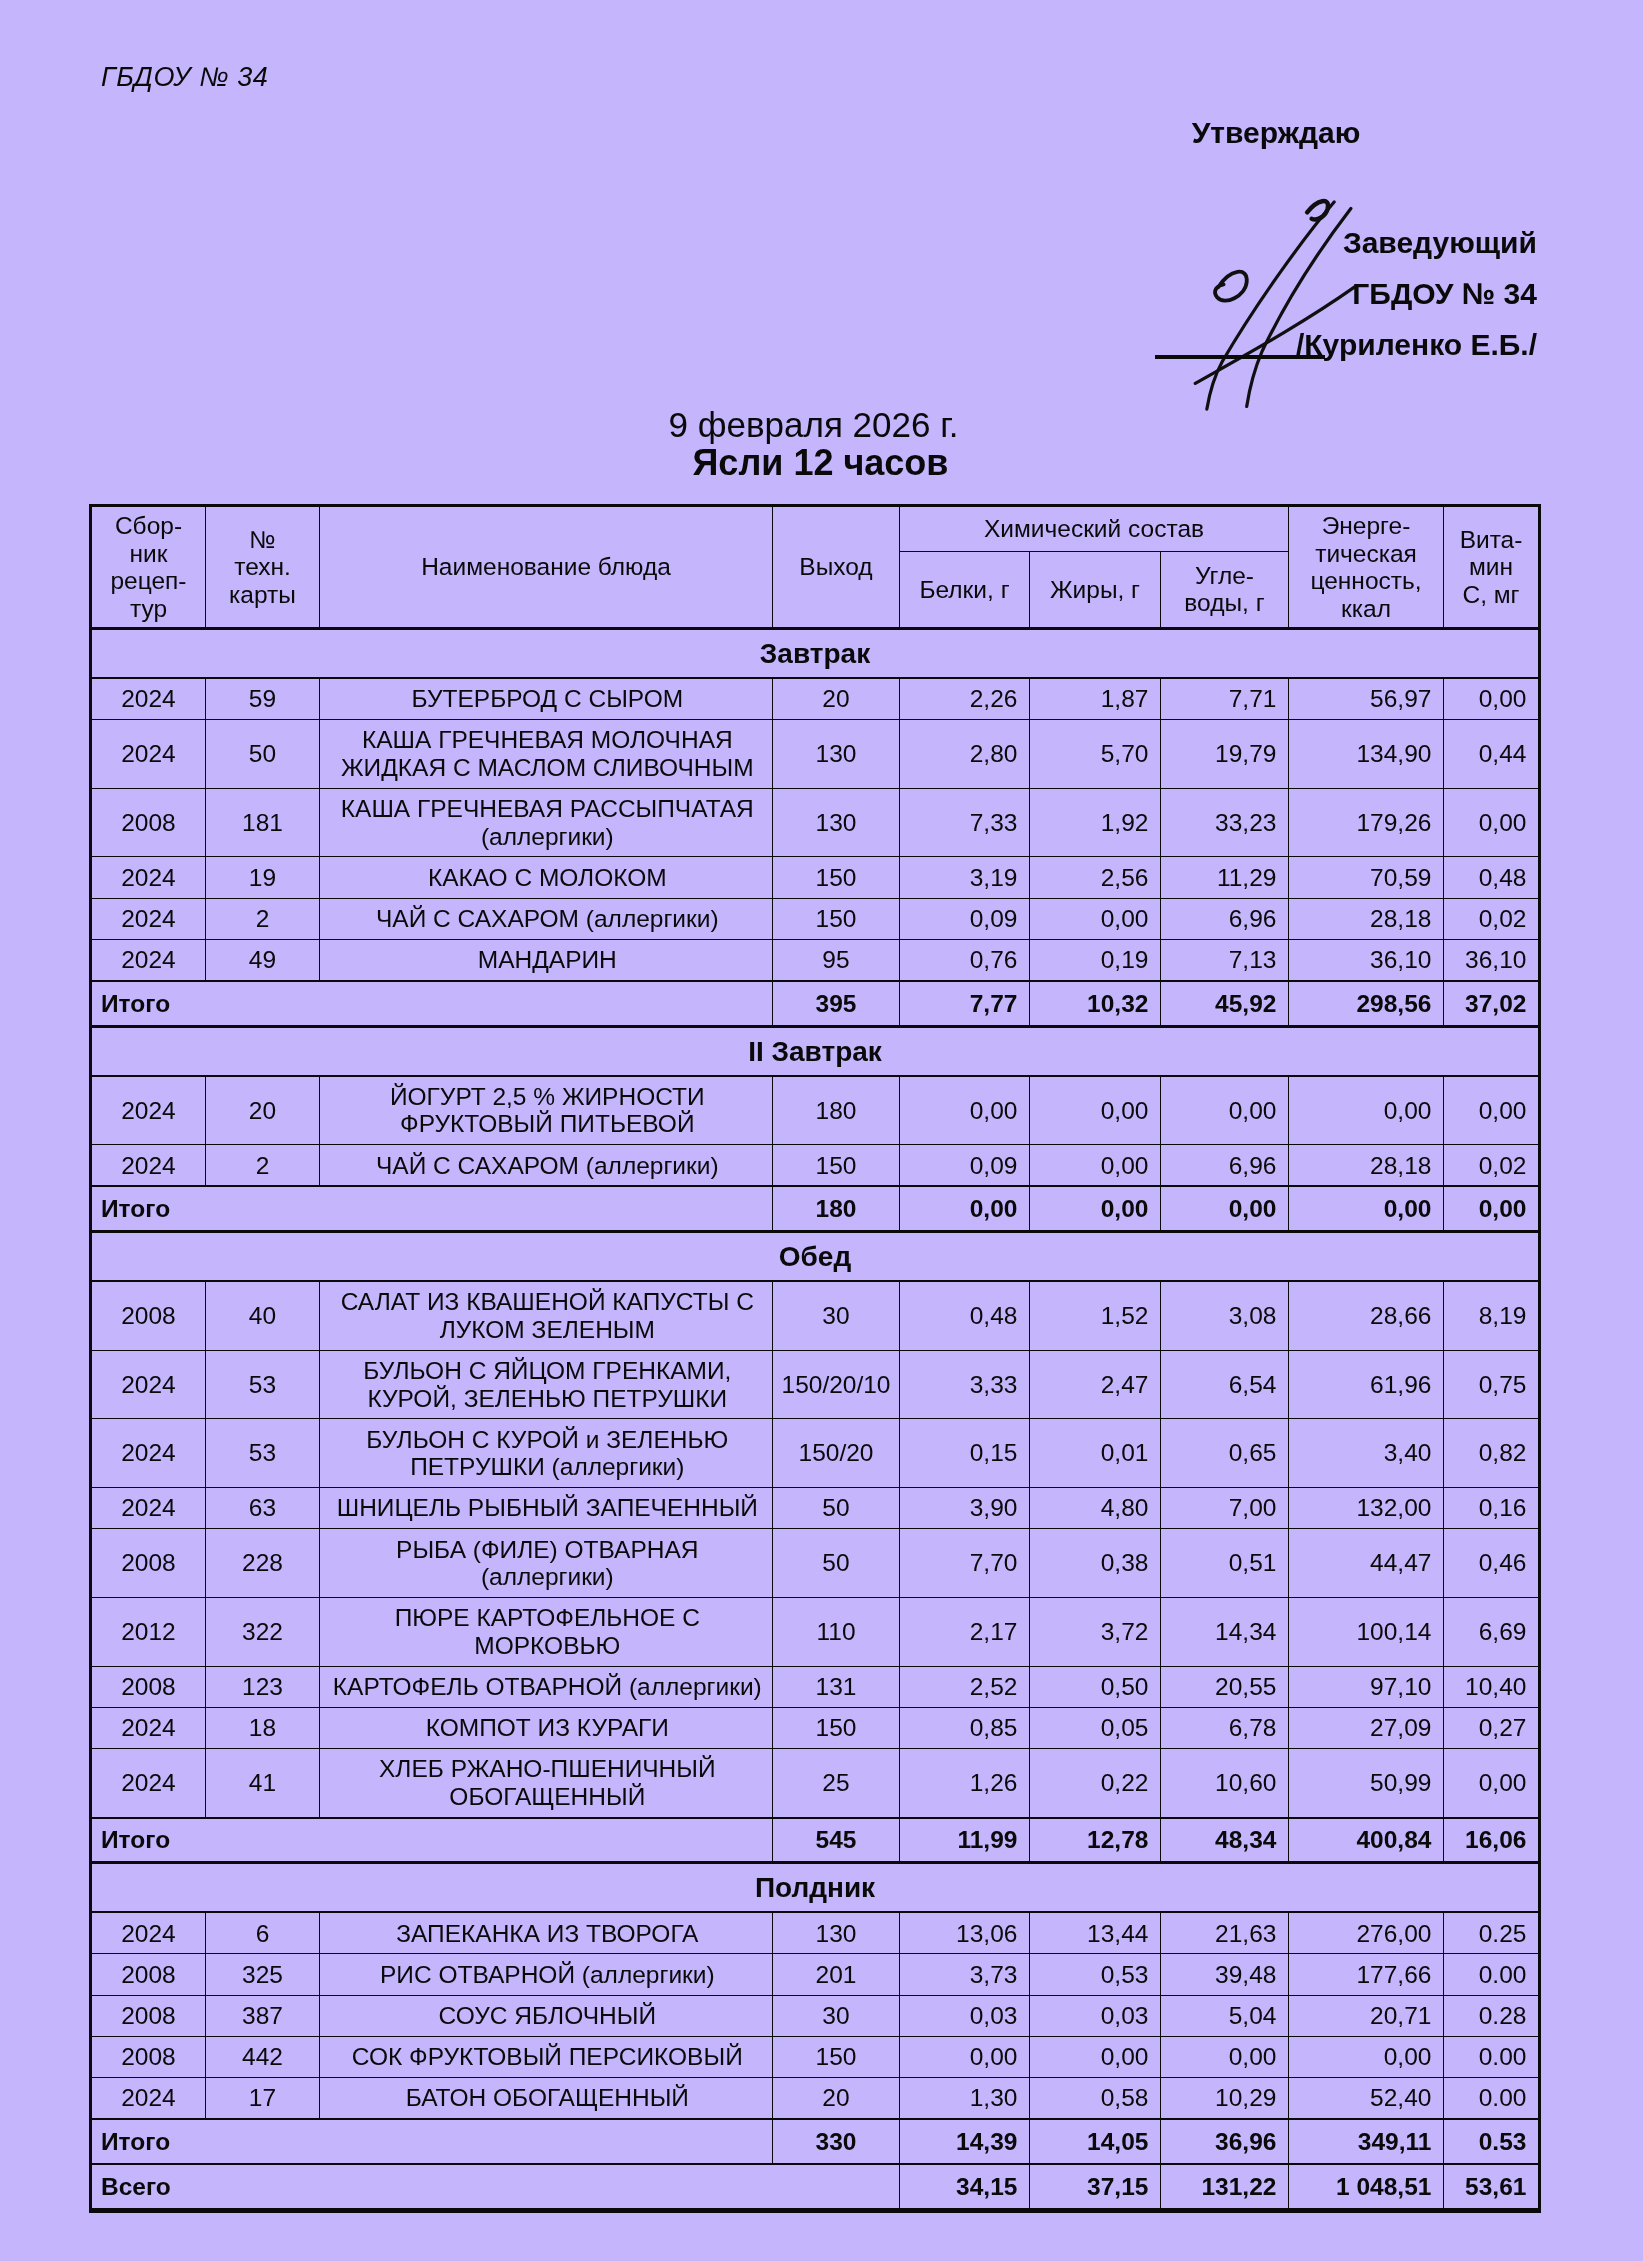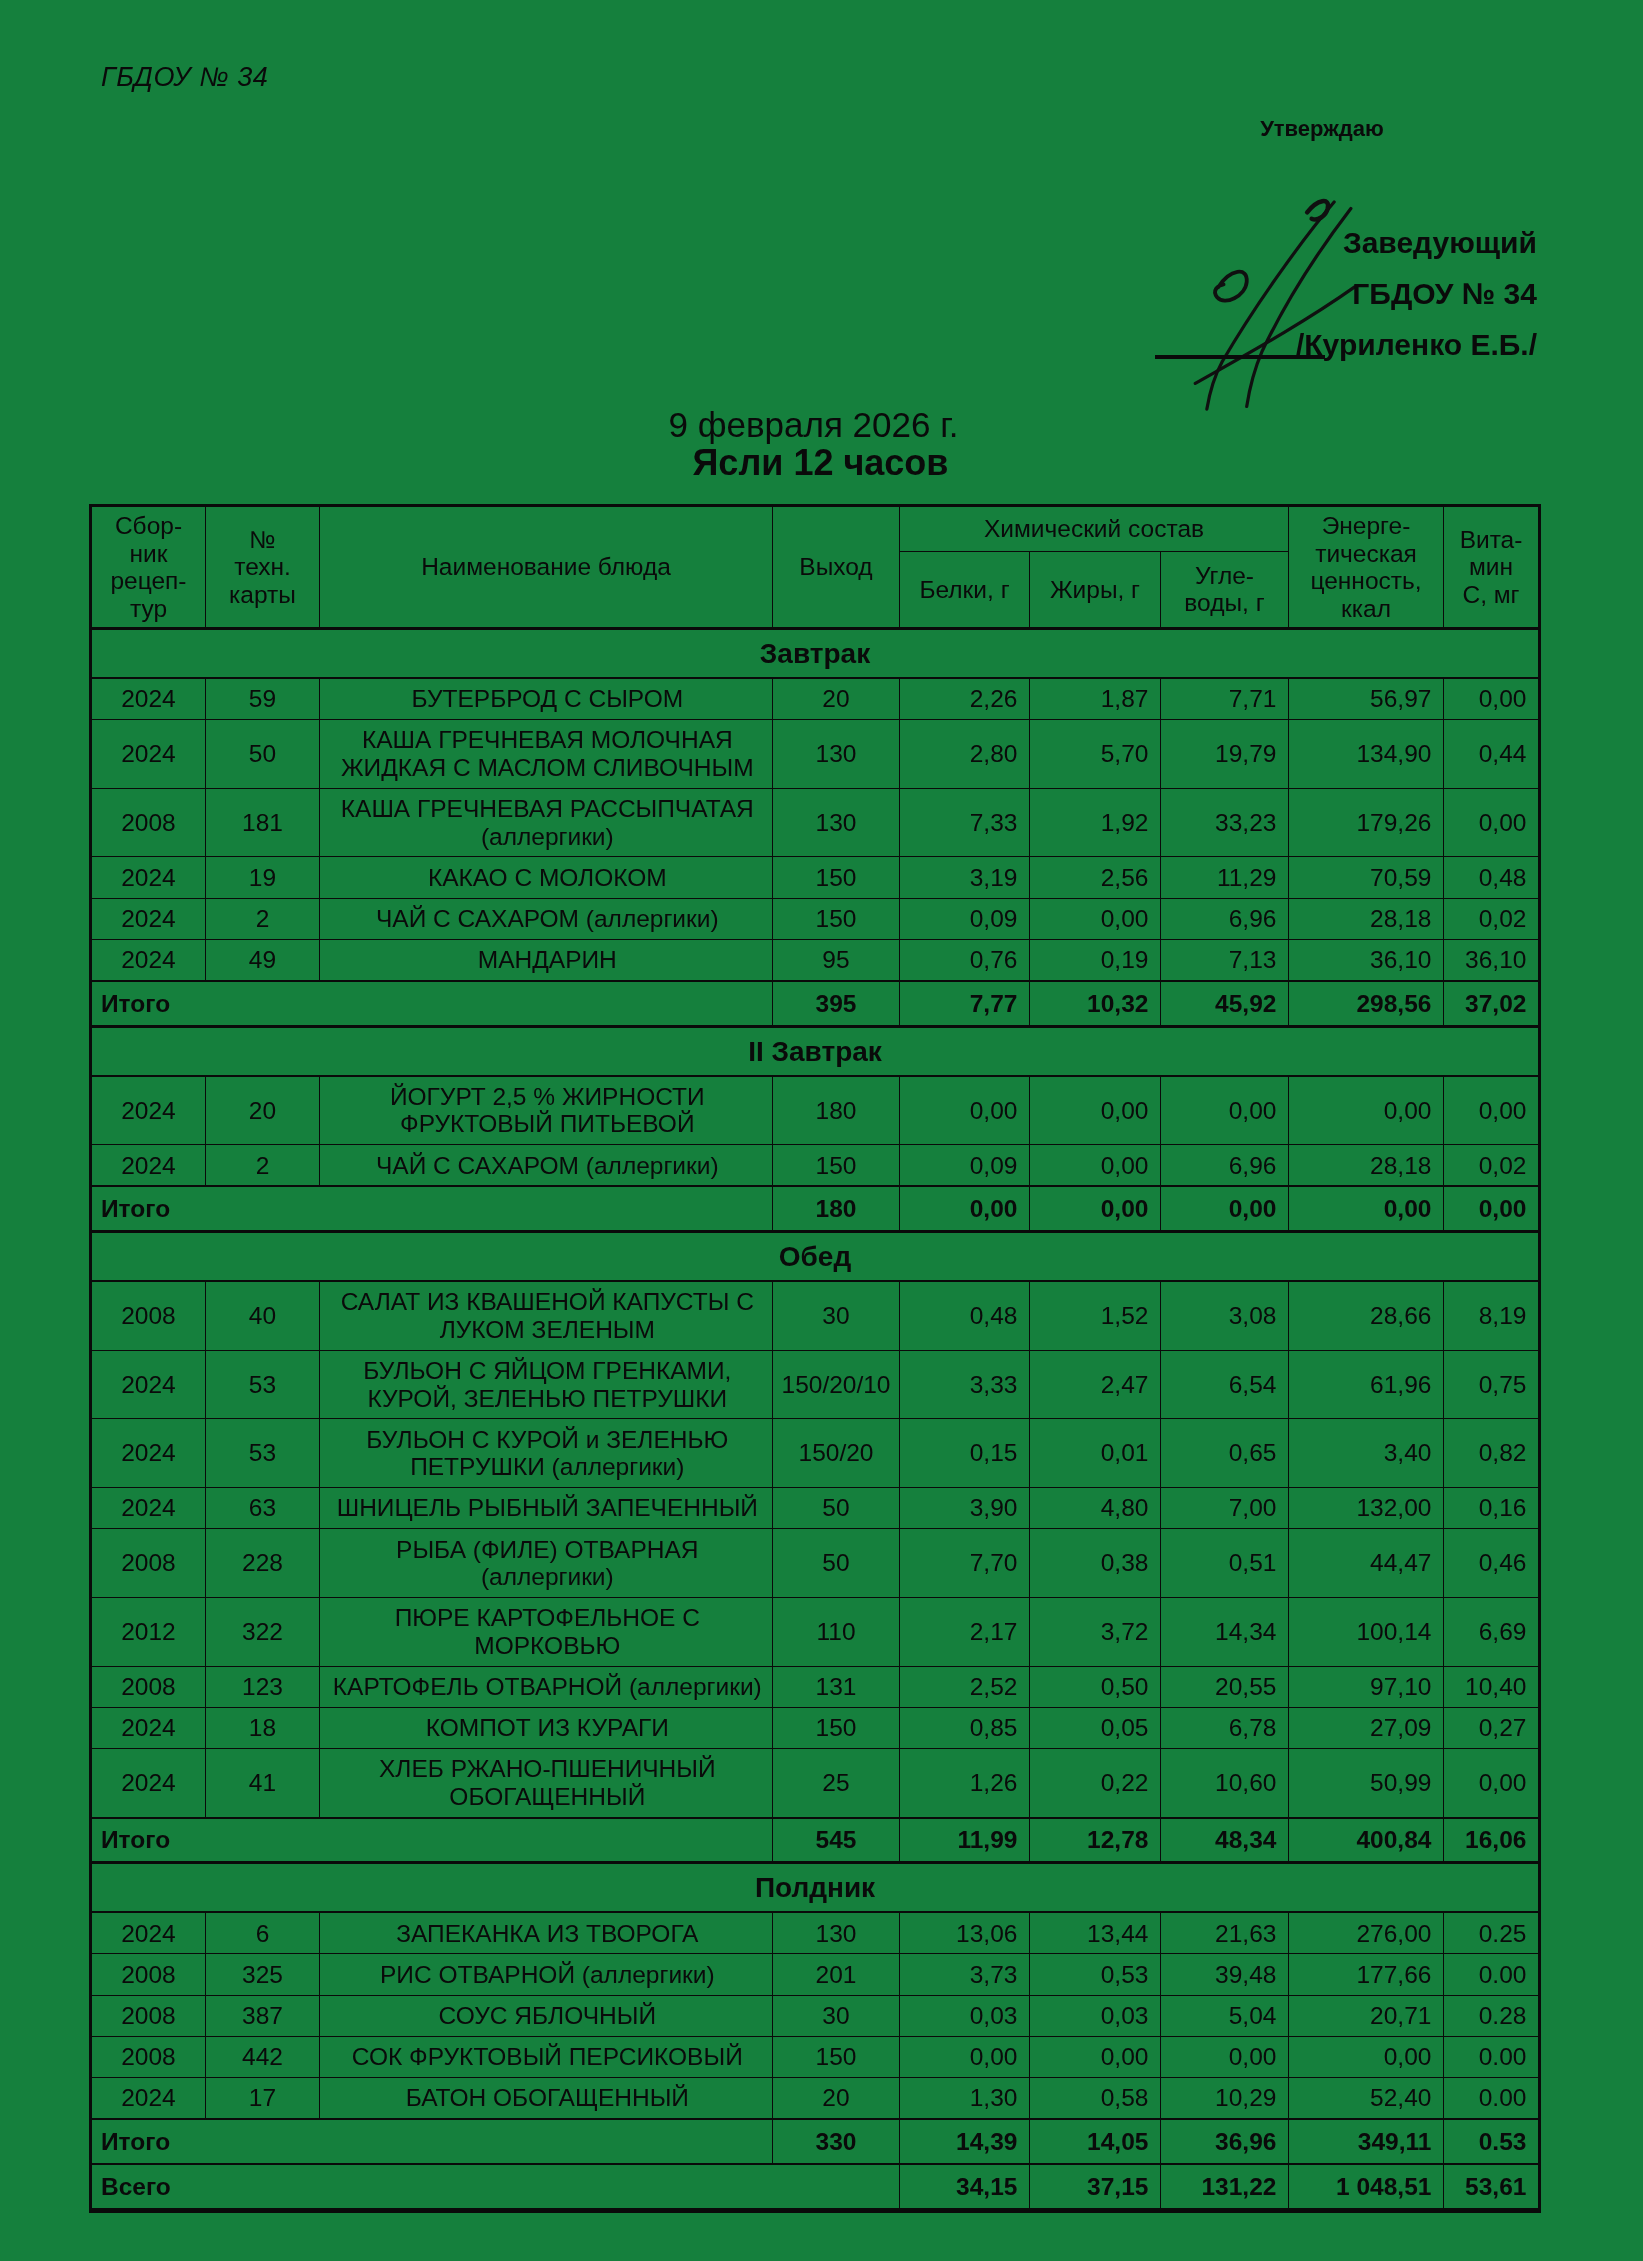--- a/index.html
+++ b/index.html
@@ -1,22 +1,22 @@
 <!DOCTYPE html>
 <html style="font-size:10.3px"><head>
 <meta charset="utf-8">
 <style>
   html,body{margin:0;padding:0;background:#9a9a9a;}
-  .page{position:relative;width:1644px;height:2261px;background:#15803d;
+  .page{position:relative;width:1644px;height:2261px;background:#c4b5fd;
         font-family:"Liberation Sans",sans-serif;color:#0a0a0a;overflow:hidden;}
 
   .org-label{position:absolute;left:101px;top:62px;font-size:27px;font-style:italic;letter-spacing:0.6px;}
 
-  .approve-title{position:absolute;left:1222px;top:116px;width:200px;text-align:center;
-                 font-size:22px;font-weight:bold;}
+  .approve-title{position:absolute;left:1176px;top:116px;width:200px;text-align:center;
+                 font-size:30px;font-weight:bold;}
   .approve-block{position:absolute;right:107px;top:217px;text-align:right;
                  font-size:30px;font-weight:bold;line-height:1.70;}
   .sig-underline{position:absolute;left:1155px;top:355px;width:170px;height:3.9px;background:#0a0a0a;}
   .sig-svg{position:absolute;left:1185px;top:190px;}
 
   .doc-title{position:absolute;left:0;top:298px;width:1627px;text-align:center;
              font-family:"Liberation Serif",serif;font-weight:bold;font-size:66px;letter-spacing:1.9px;}
   .doc-date{position:absolute;left:0;top:385px;width:1627px;text-align:center;
             font-size:35px;font-weight:normal;margin-top:20px;}
   .doc-subtitle{position:absolute;left:7px;top:442px;width:1627px;text-align:center;

